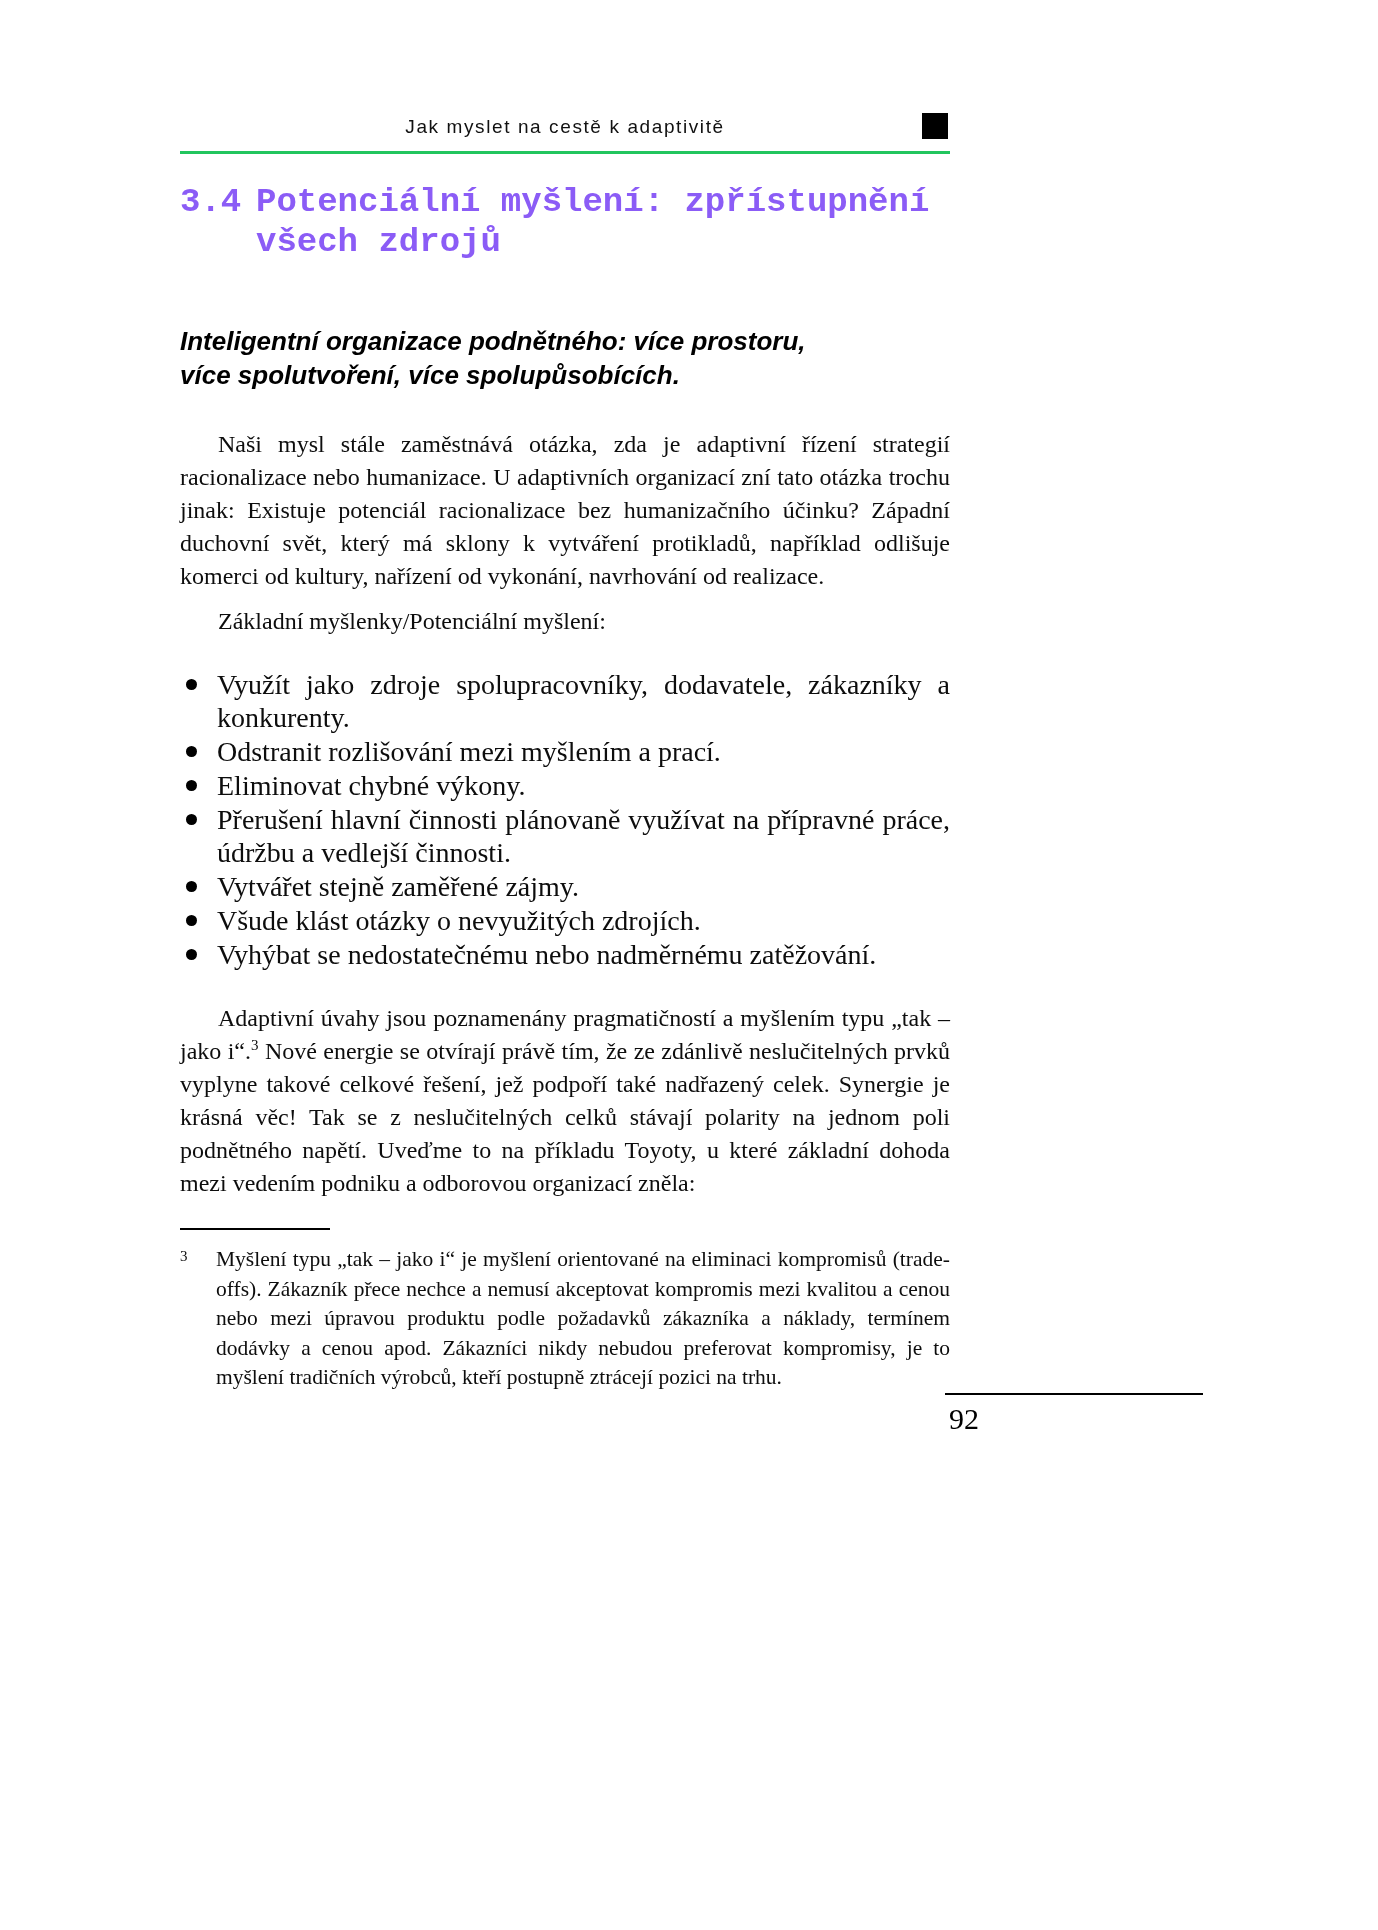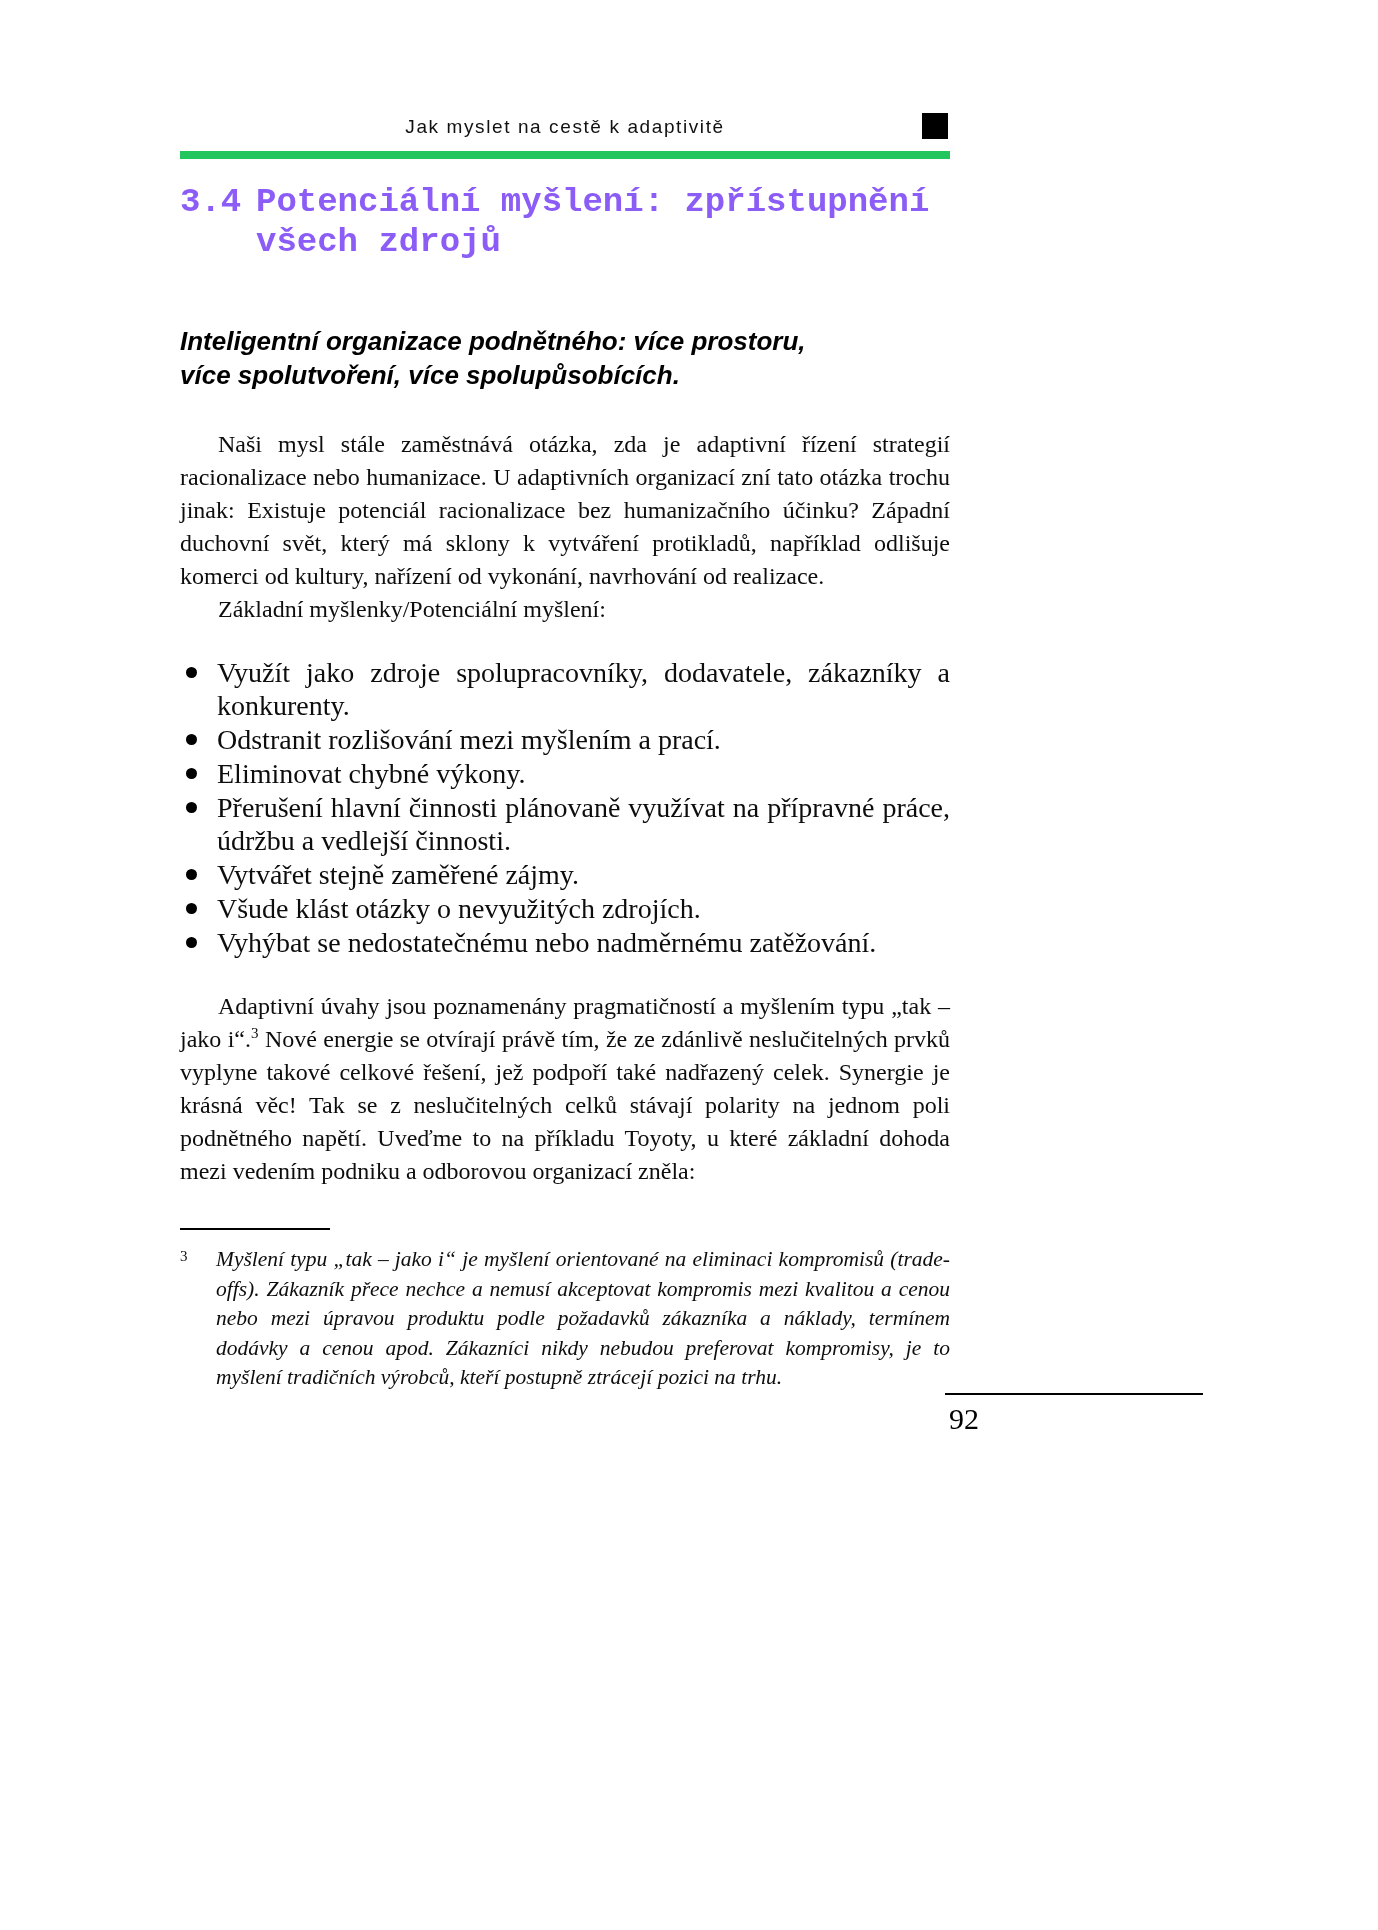--- a/index.html
+++ b/index.html
@@ -13,21 +13,21 @@
     font-family:"Liberation Serif", serif;
     overflow:hidden;
     margin:0 auto;
   }
 
   
   .running-head{
     position:absolute;
     left:180px; top:116px;
     width:770px;
-    border-bottom:8px solid #22c55e;
+    border-bottom:3px solid #22c55e;
     padding-bottom:13px;
     text-align:center;
     font-family:"Liberation Sans", sans-serif;
     font-size:19px;
     letter-spacing:1.6px;
     color:#111;
   }
   .head-square{
     position:absolute;
     right:2px; top:-3px;
@@ -64,21 +64,21 @@
   }
 
   .body{
     font-size:24px;
     line-height:33px;
     text-align:justify;
     color:#0d0d0d;
   }
   .indent{ text-indent:38px; }
   .para-1{ margin-top:36px; }
-  .para-2{ margin-top:0; }
+  .para-2{ margin-top:12px; }
 
   .bullets{
     list-style:none;
     margin-top:30px;
   }
   .bullets li{
     position:relative;
     padding-left:37px;
     font-size:28px;
     line-height:33px;
@@ -116,21 +116,20 @@
     flex:0 0 36px;
     font-size:15px;
     padding-top:3px;
   }
   .fn-text{
     flex:1;
     font-size:21.5px;
     line-height:29.5px;
     text-align:justify;
     color:#0d0d0d;
-    font-style:italic;
   }
 
   
   .page-number-block{
     position:absolute;
     left:945px; top:1393px;
     width:258px;
     border-top:2px solid #000;
     padding-top:7px;
   }

